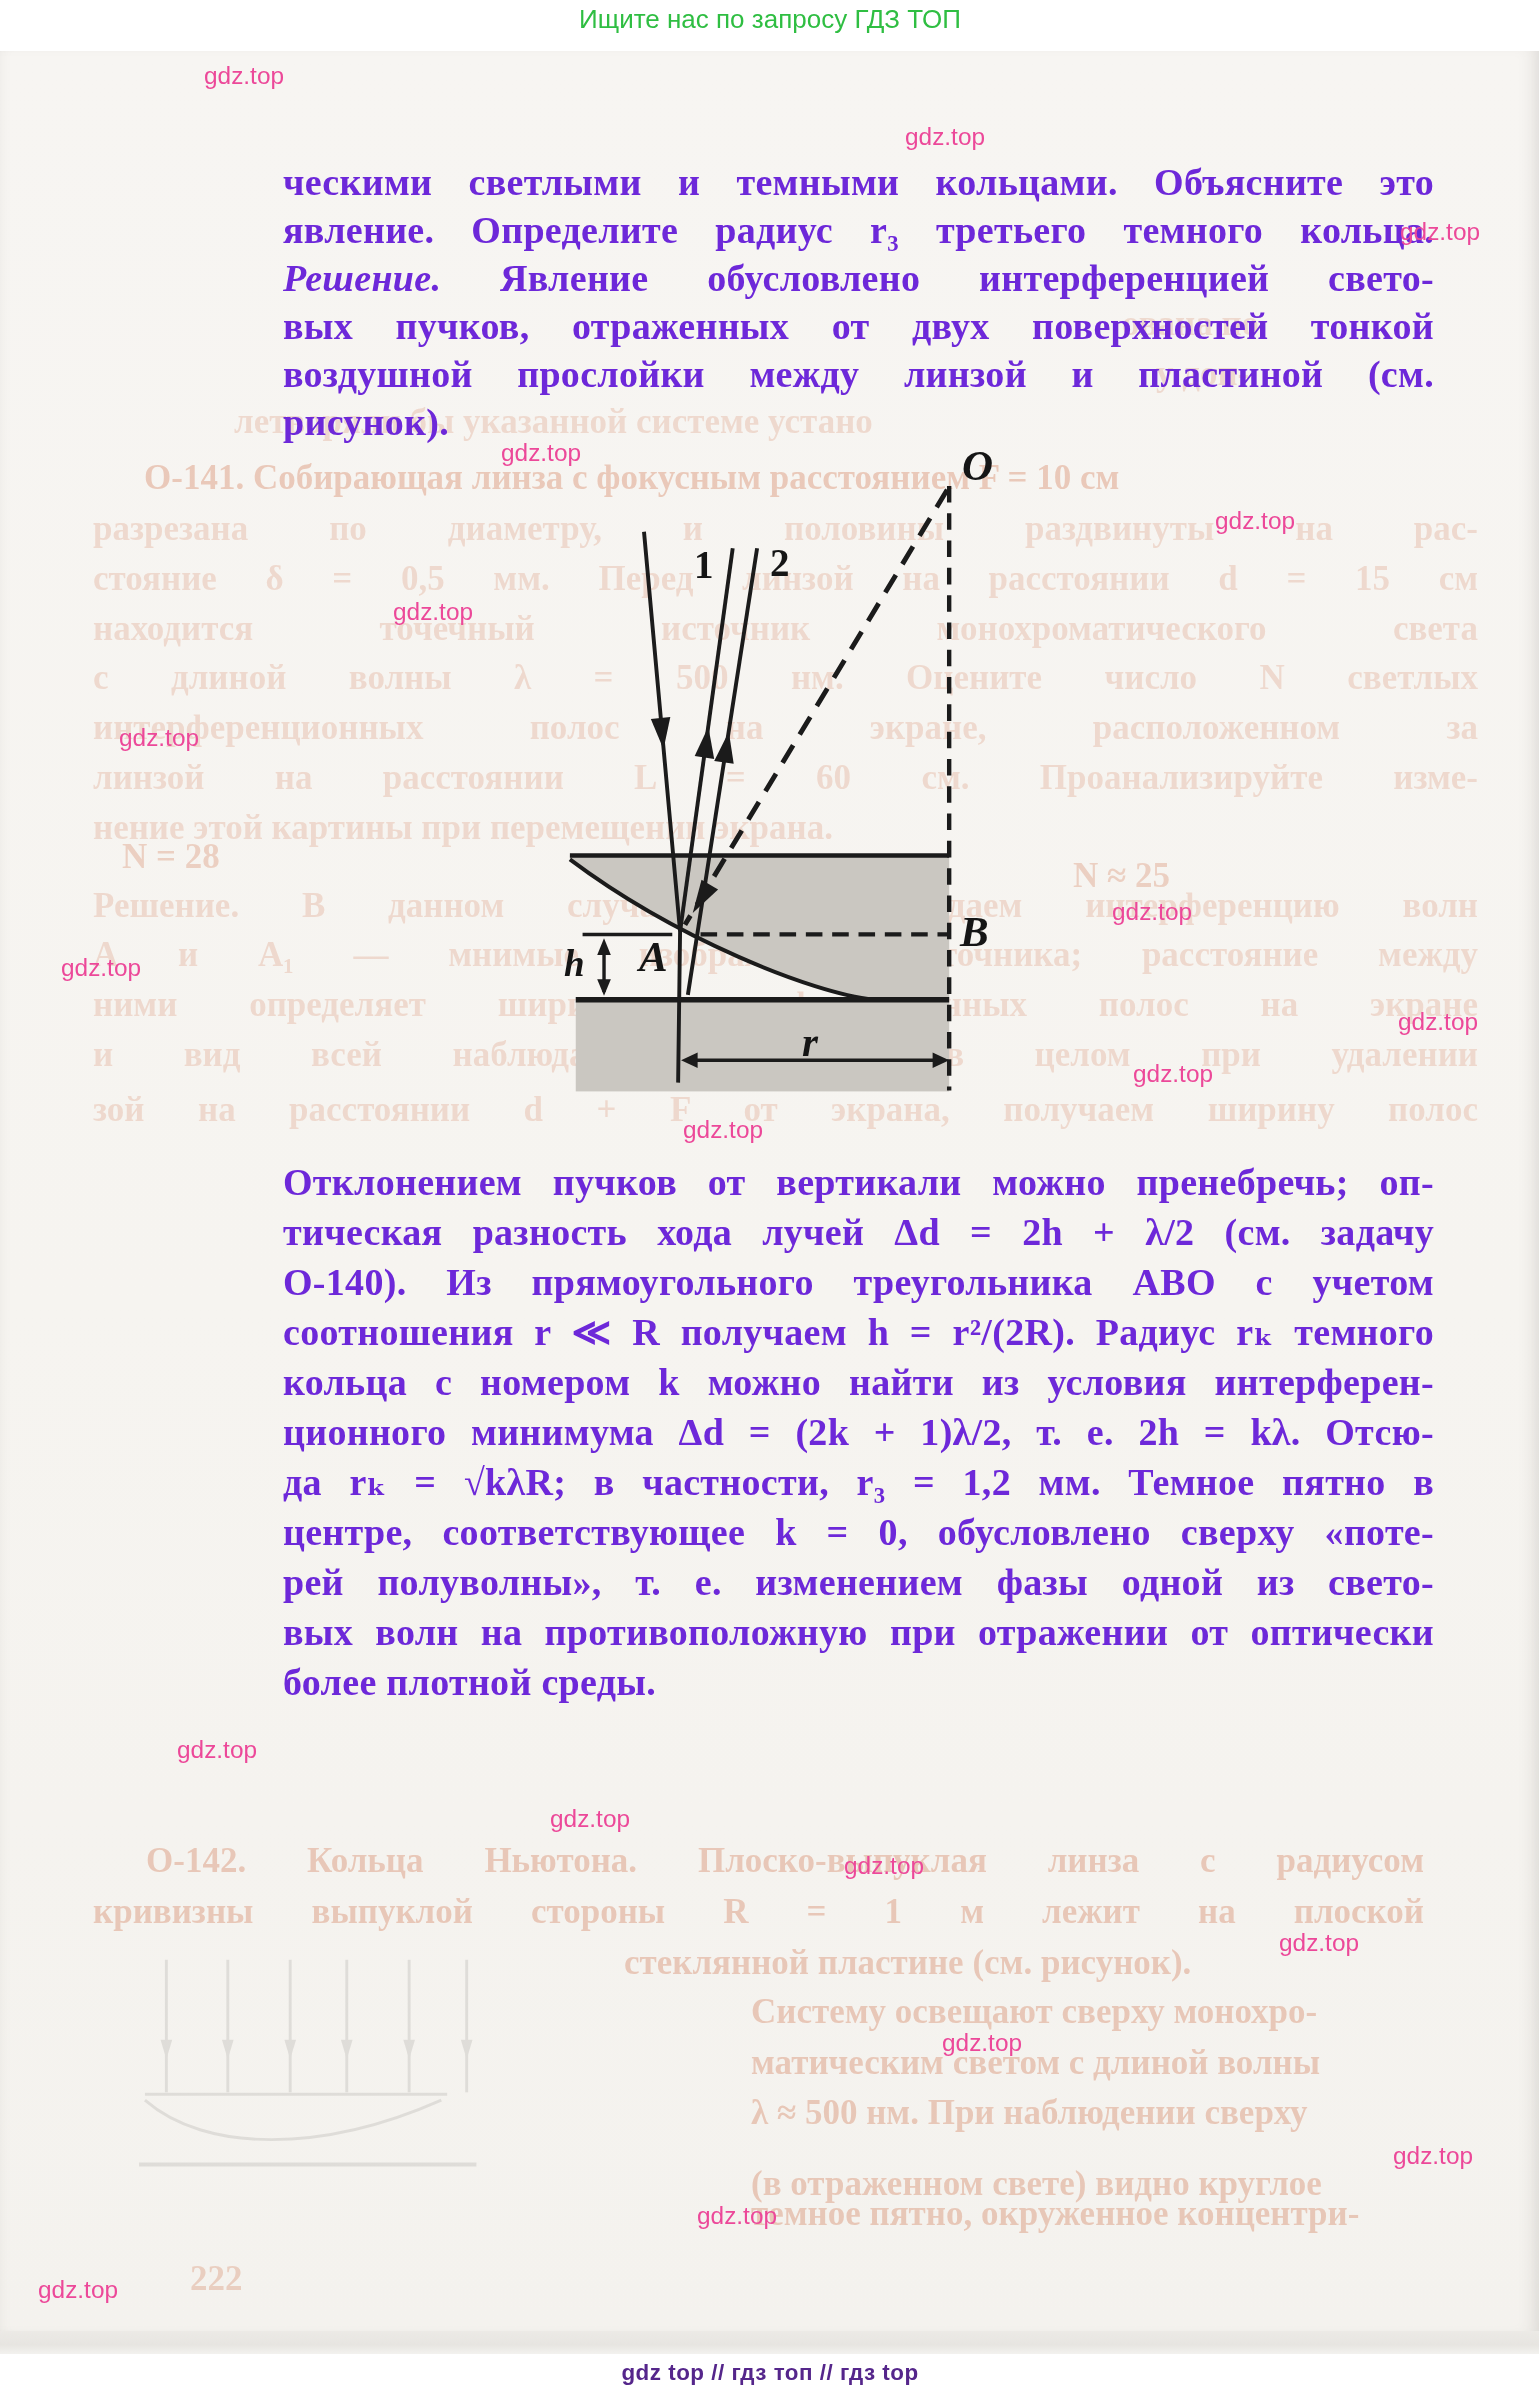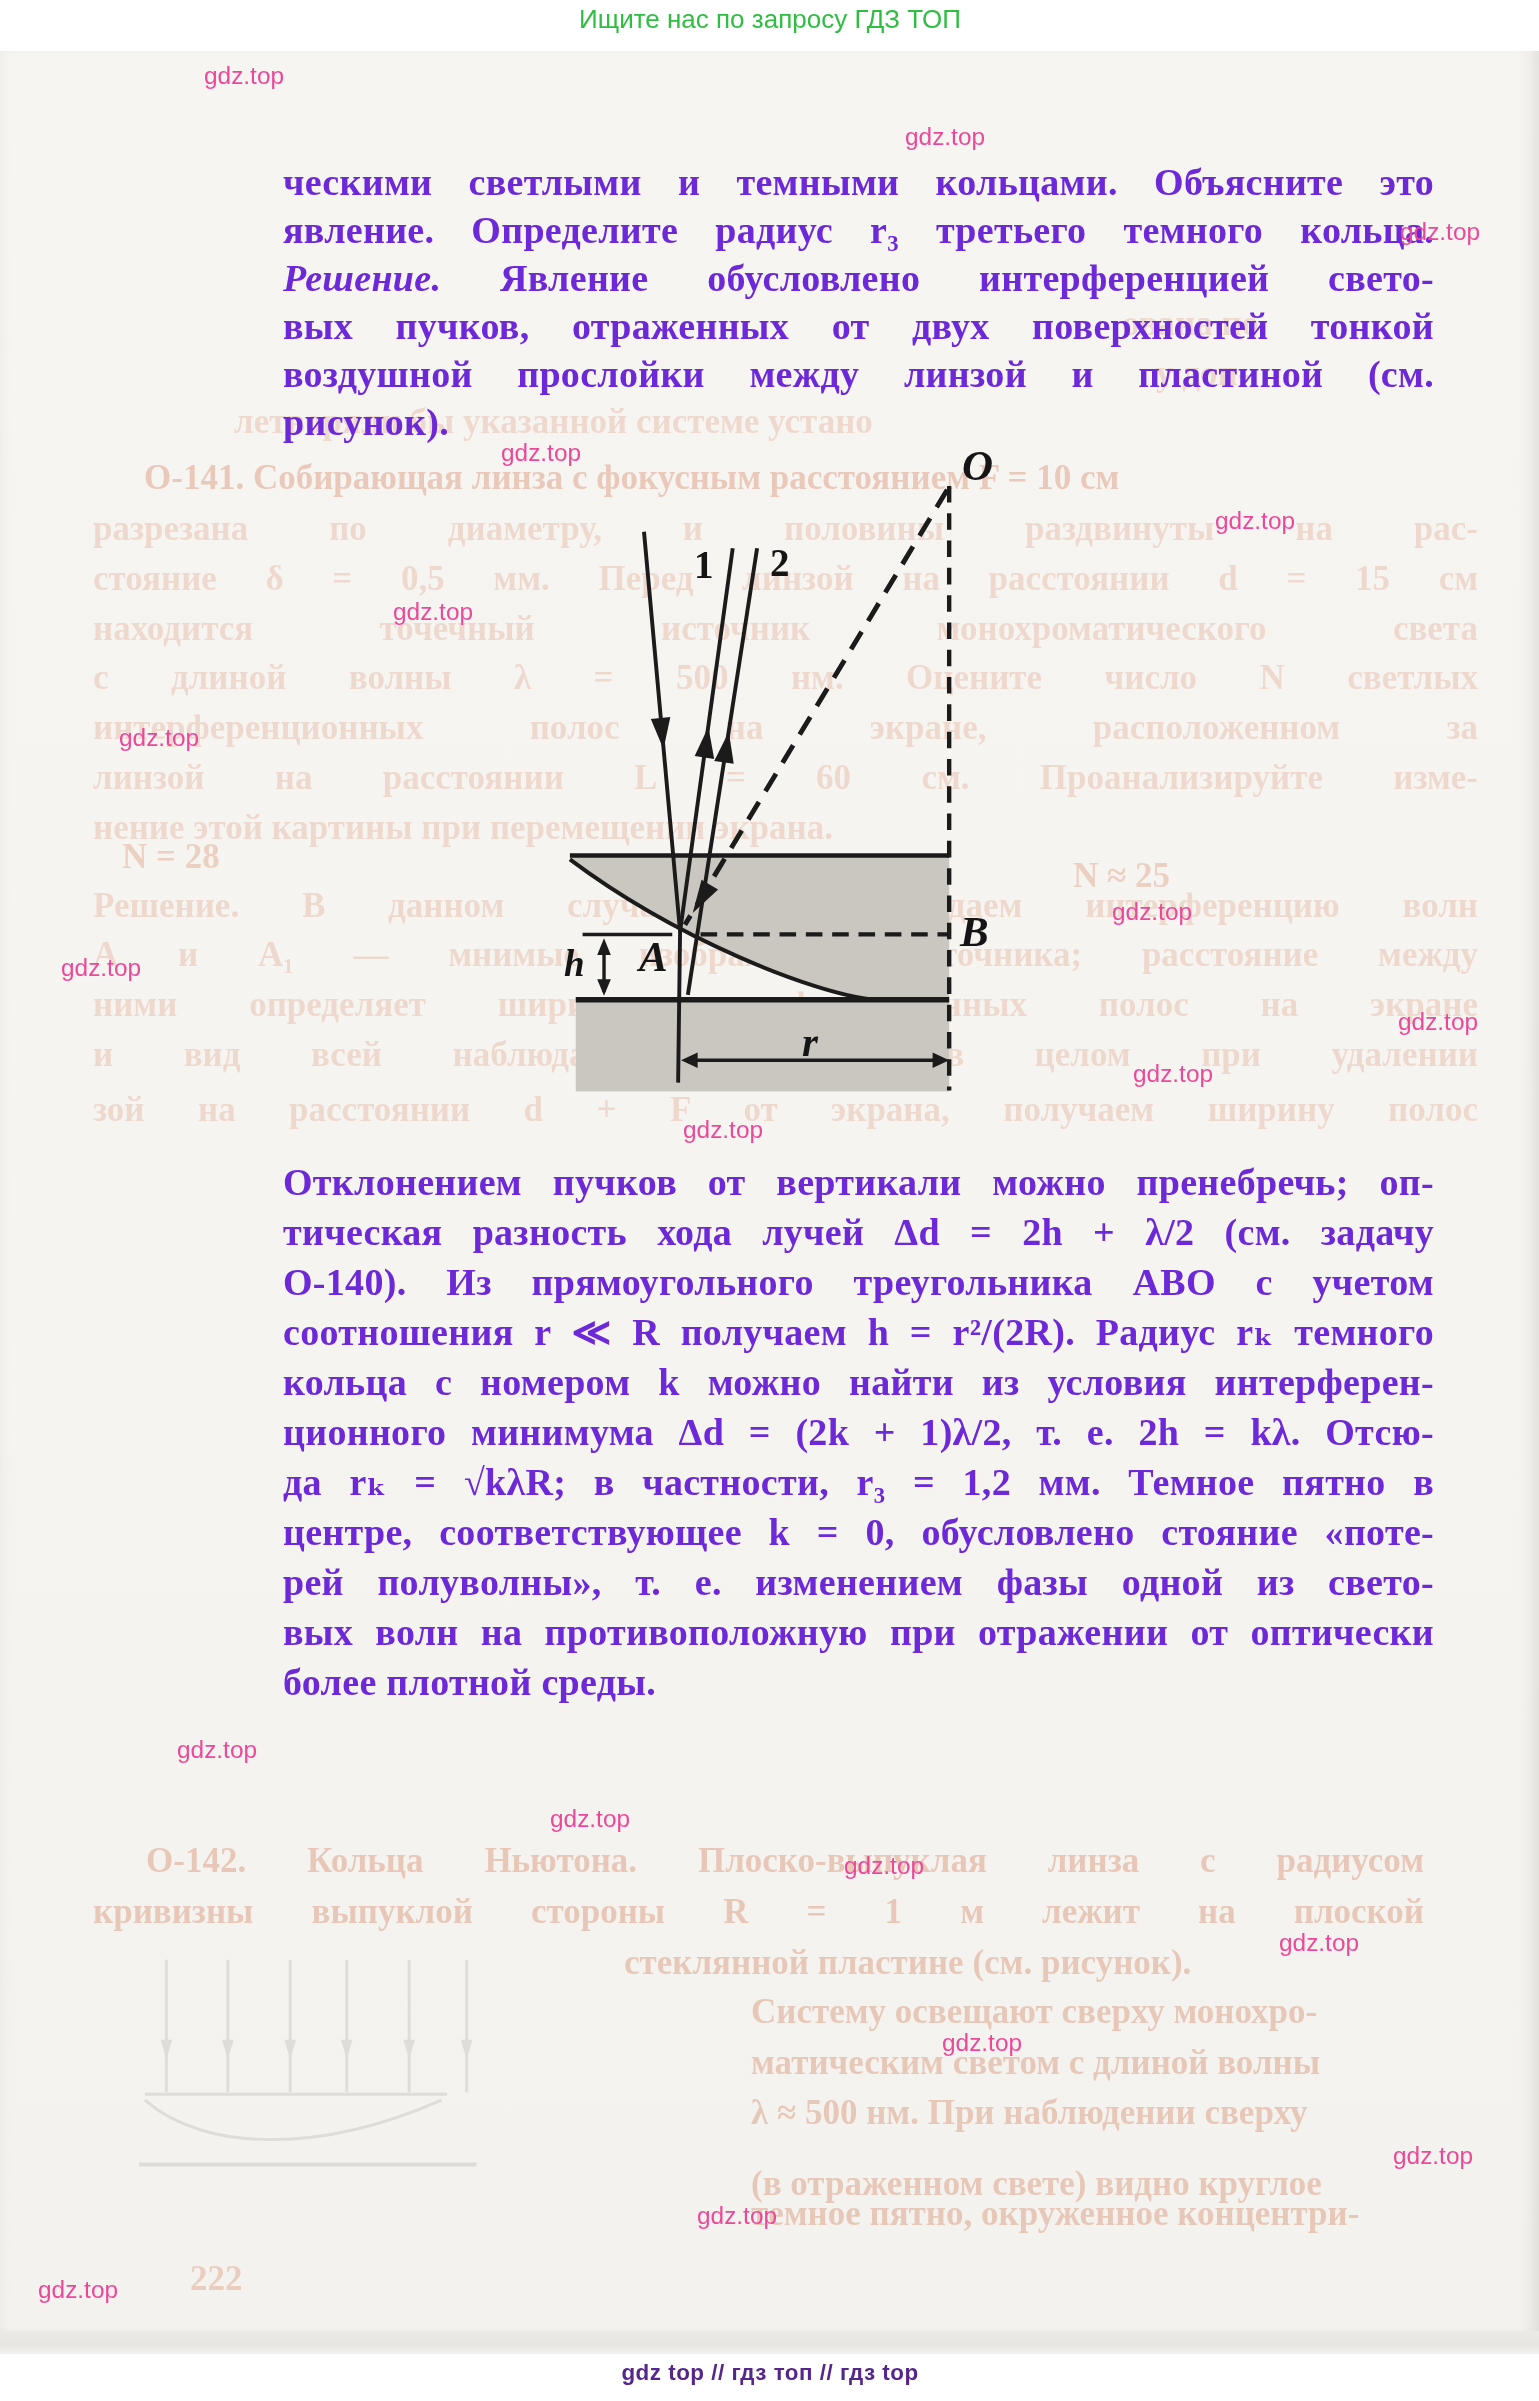--- a/index.html
+++ b/index.html
@@ -166,21 +166,21 @@
 <span class="flabel num" style="left:770px;top:540px;font-size:39px;">2</span>
 
 <div class="para p2">
   <div class="tl j">Отклонением пучков от вертикали можно пренебречь; оп-</div>
   <div class="tl j">тическая разность хода лучей Δd = 2h + λ/2 (см. задачу</div>
   <div class="tl j">О-140). Из прямоугольного треугольника ABO с учетом</div>
   <div class="tl j">соотношения r ≪ R получаем h = r²/(2R). Радиус rₖ темного</div>
   <div class="tl j">кольца с номером k можно найти из условия интерферен-</div>
   <div class="tl j">ционного минимума Δd = (2k + 1)λ/2, т. е. 2h = kλ. Отсю-</div>
   <div class="tl j">да rₖ = √kλR; в частности, r₃ = 1,2 мм. Темное пятно в</div>
-  <div class="tl j">центре, соответствующее k = 0, обусловлено стояние «поте-</div>
+  <div class="tl j">центре, соответствующее k = 0, обусловлено сверху «поте-</div>
   <div class="tl j">рей полуволны», т. е. изменением фазы одной из свето-</div>
   <div class="tl j">вых волн на противоположную при отражении от оптически</div>
   <div class="tl">более плотной среды.</div>
 </div>
 
 <span class="wm" style="left:204px;top:62px;">gdz.top</span>
 <span class="wm" style="left:905px;top:123px;">gdz.top</span>
 <span class="wm" style="left:1400px;top:218px;">gdz.top</span>
 <span class="wm" style="left:501px;top:439px;">gdz.top</span>
 <span class="wm" style="left:1215px;top:507px;">gdz.top</span>

